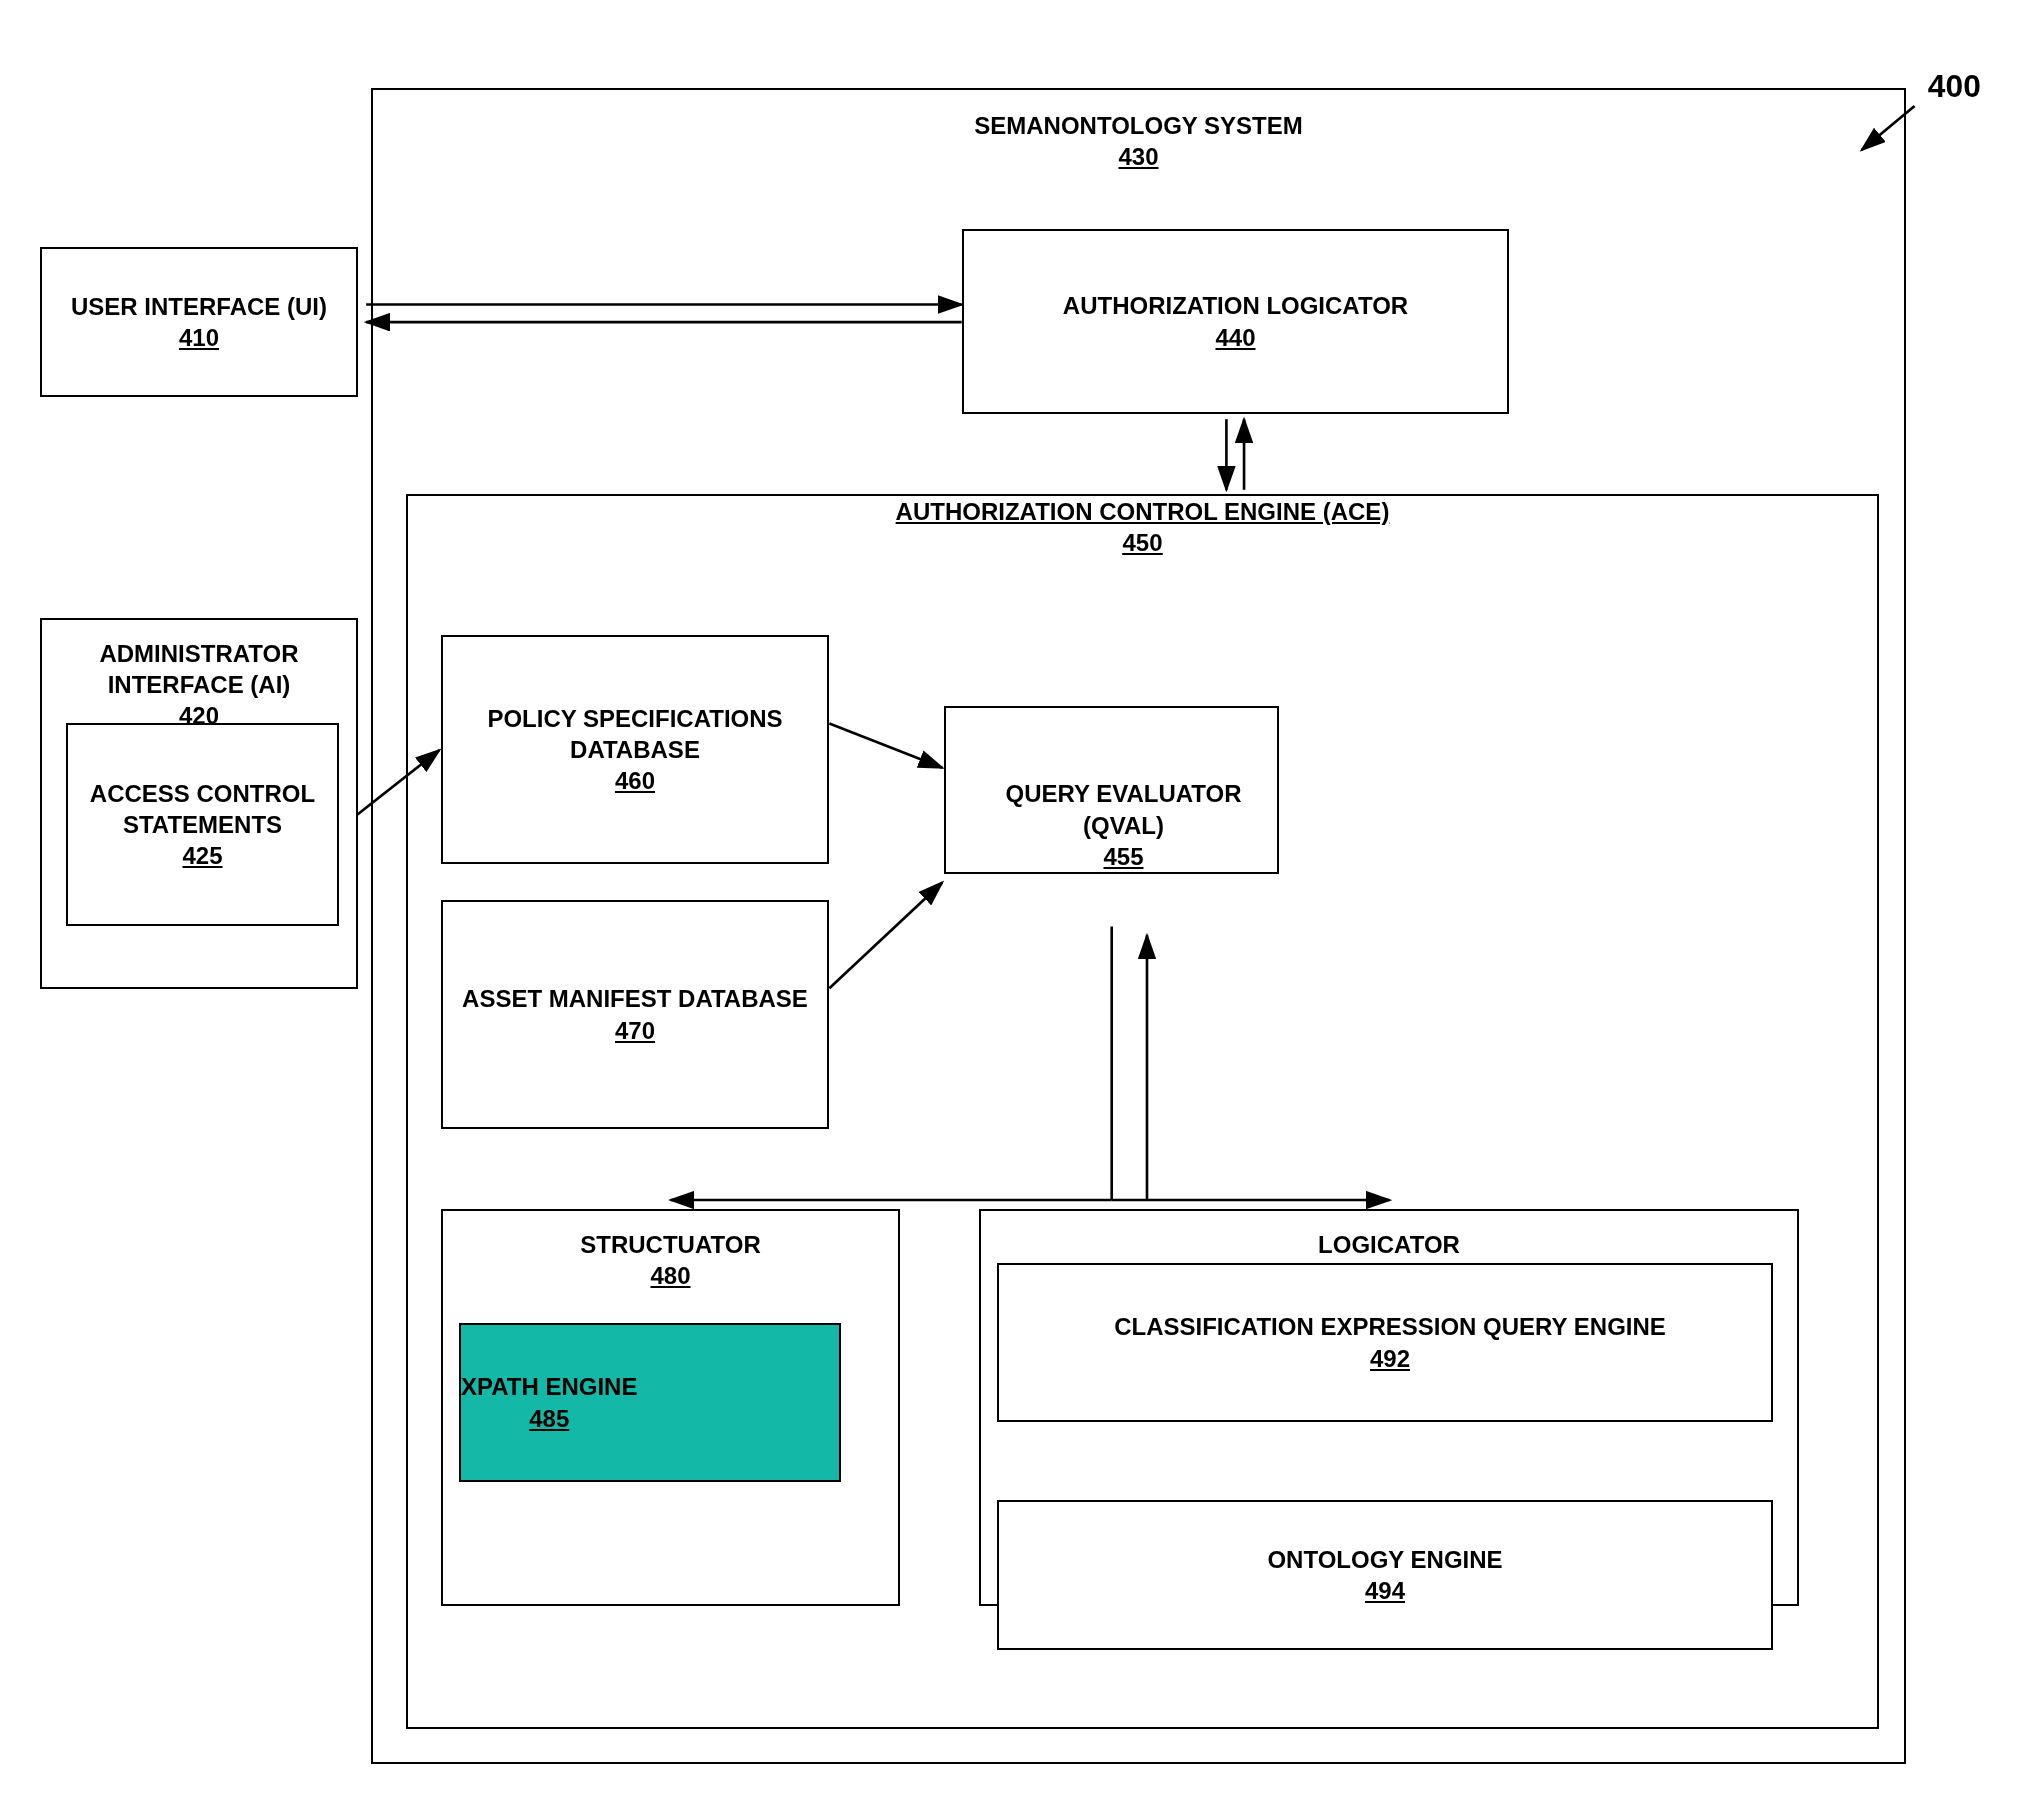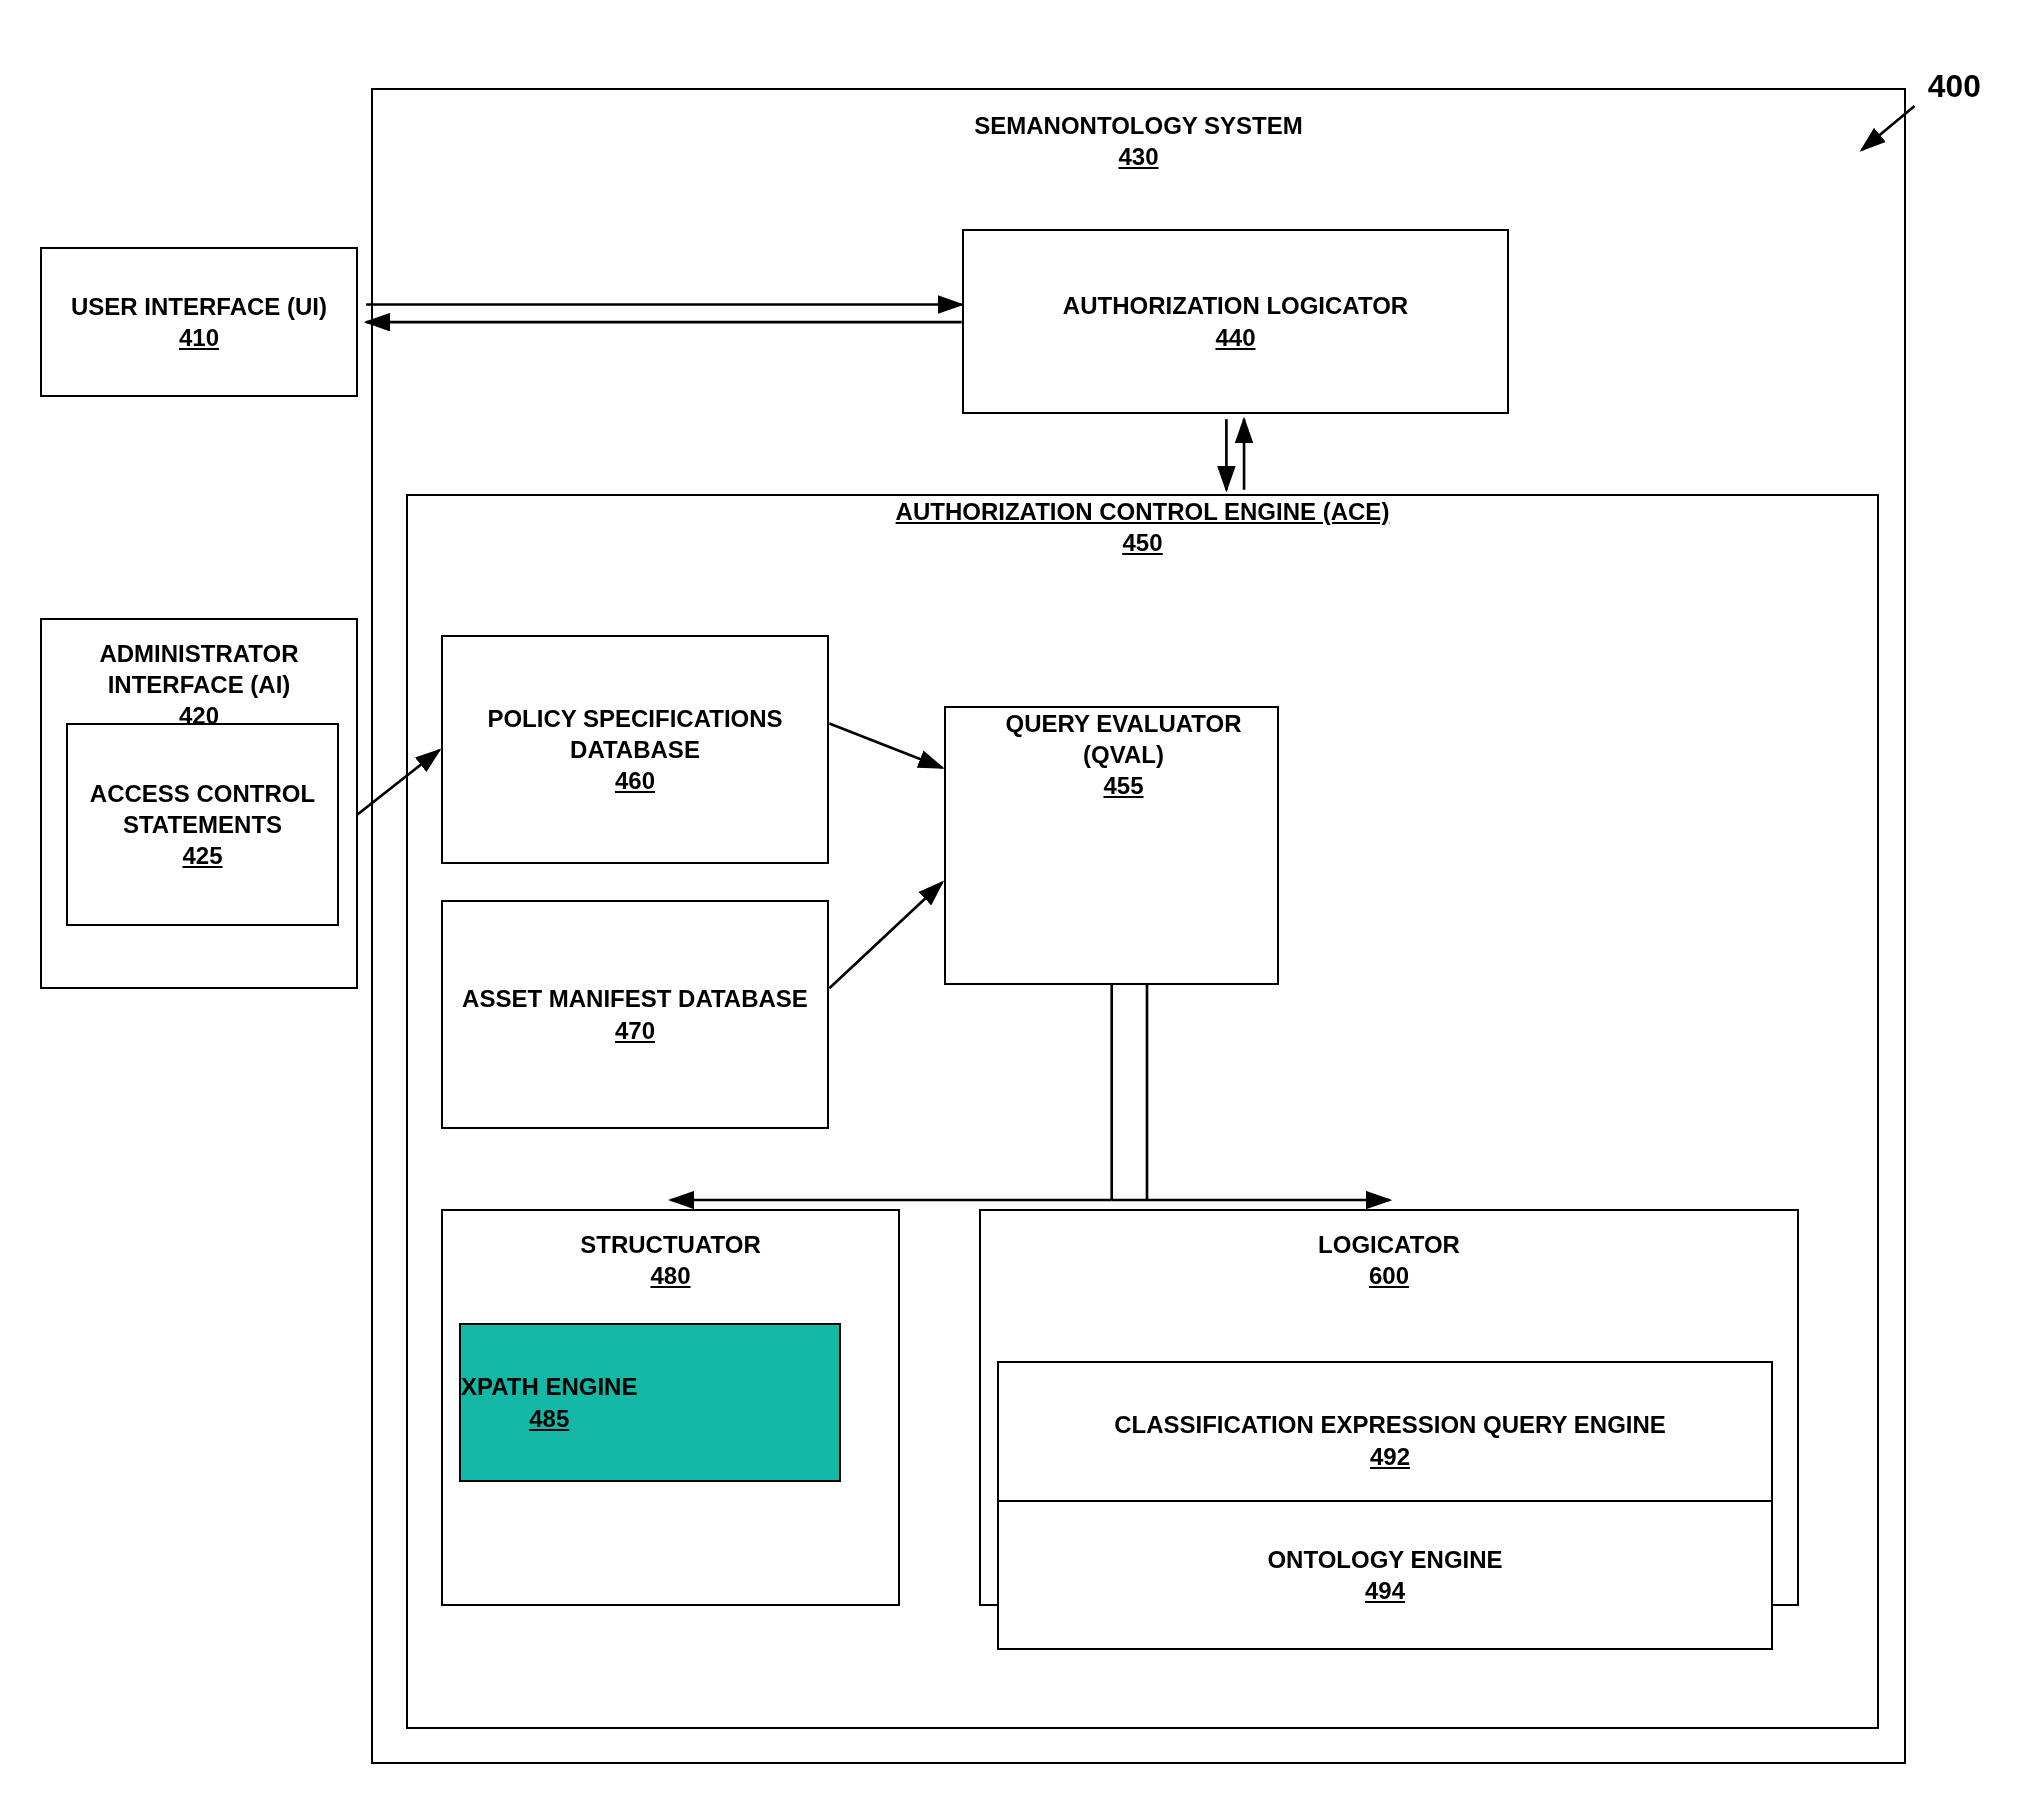--- a/index.html
+++ b/index.html
@@ -150,27 +150,27 @@
       align-items: center;
       justify-content: center;
     }
 
     
     .qval-box {
       position: absolute;
       top: 706px;
       left: 944px;
       width: 335px;
-      height: 279px;
-      border: 2.6px solid #000;
-      background: #fff;
-      display: flex;
-      flex-direction: column;
-      align-items: center;
-      justify-content: flex-start;
+      height: 168px;
+      border: 2.6px solid #000;
+      background: #fff;
+      display: flex;
+      flex-direction: column;
+      align-items: center;
+      justify-content: flex-end;
       padding-left: 24px;
     }
 
     
     .structuator-box {
       position: absolute;
       top: 1209px;
       left: 441px;
       width: 459px;
       height: 397px;
@@ -210,21 +210,21 @@
       display: flex;
       flex-direction: column;
       align-items: center;
       justify-content: flex-start;
       padding-top: 17.6px;
     }
 
     
     .ceqe-box {
       position: absolute;
-      top: 1361px;
+      top: 1263px;
       left: 997px;
       width: 776px;
       height: 159px;
       border: 2.6px solid #000;
       background: #fff;
       display: flex;
       flex-direction: column;
       align-items: center;
       justify-content: center;
       padding-left: 10px;

